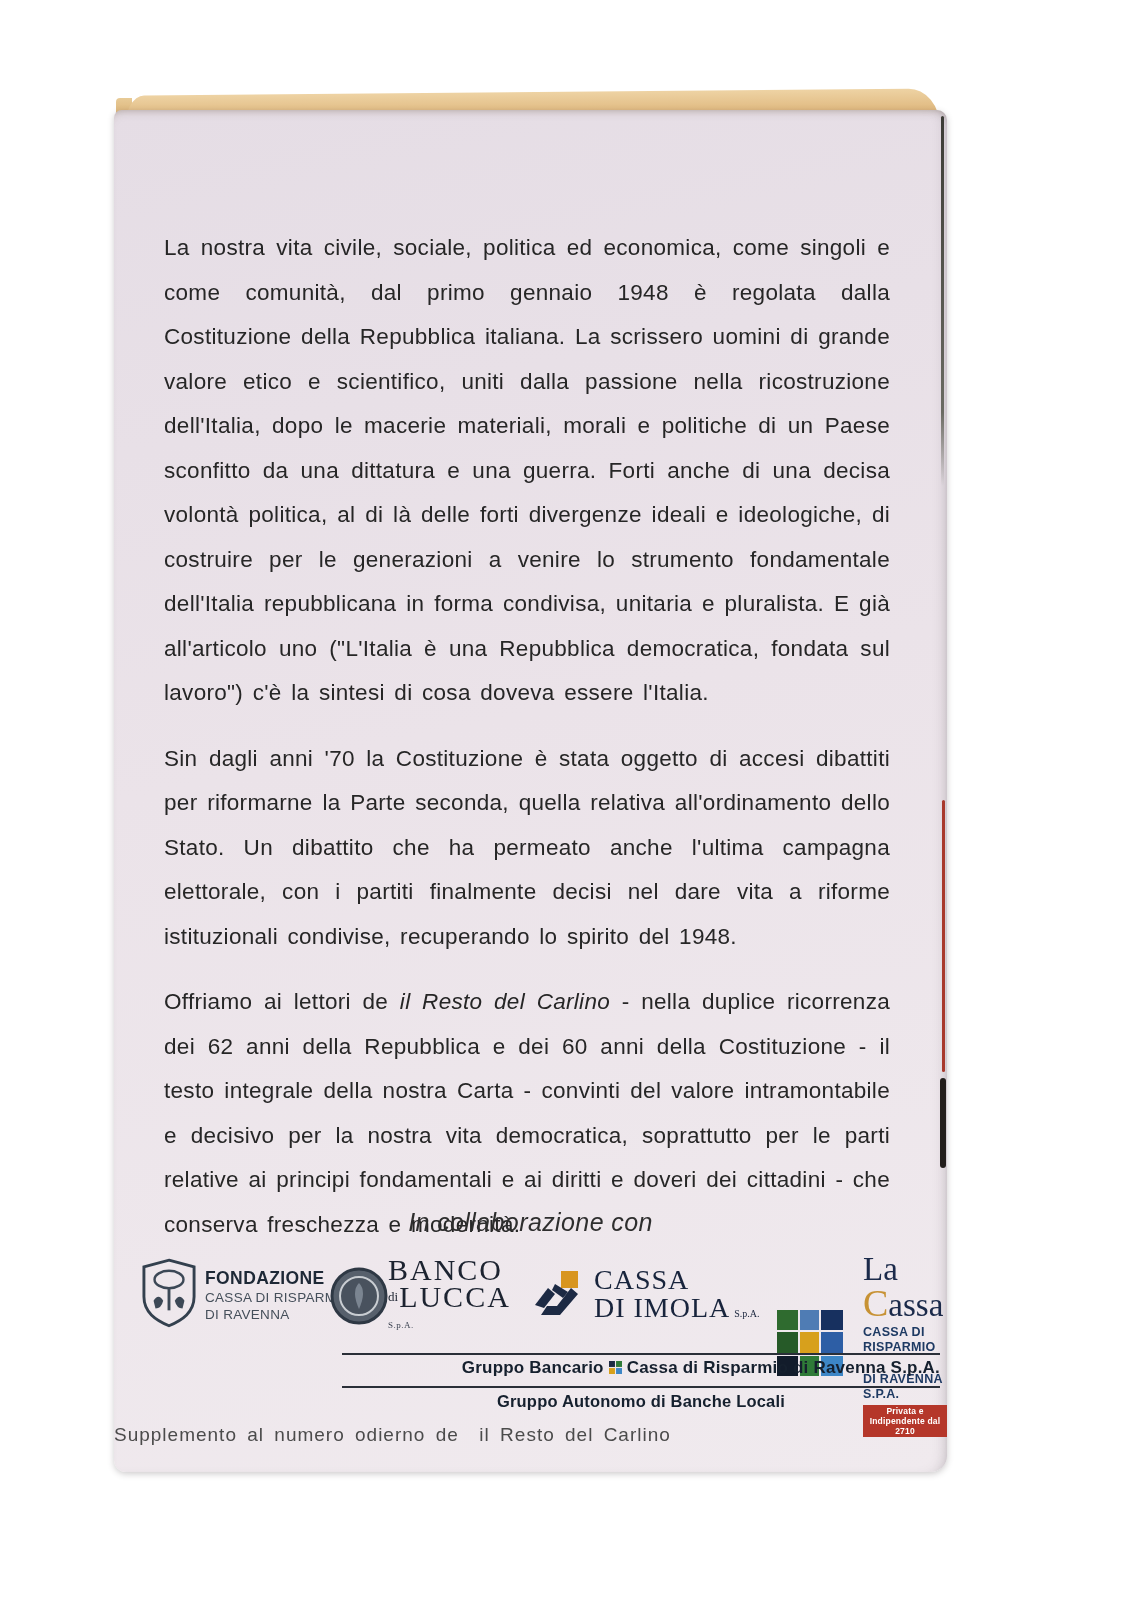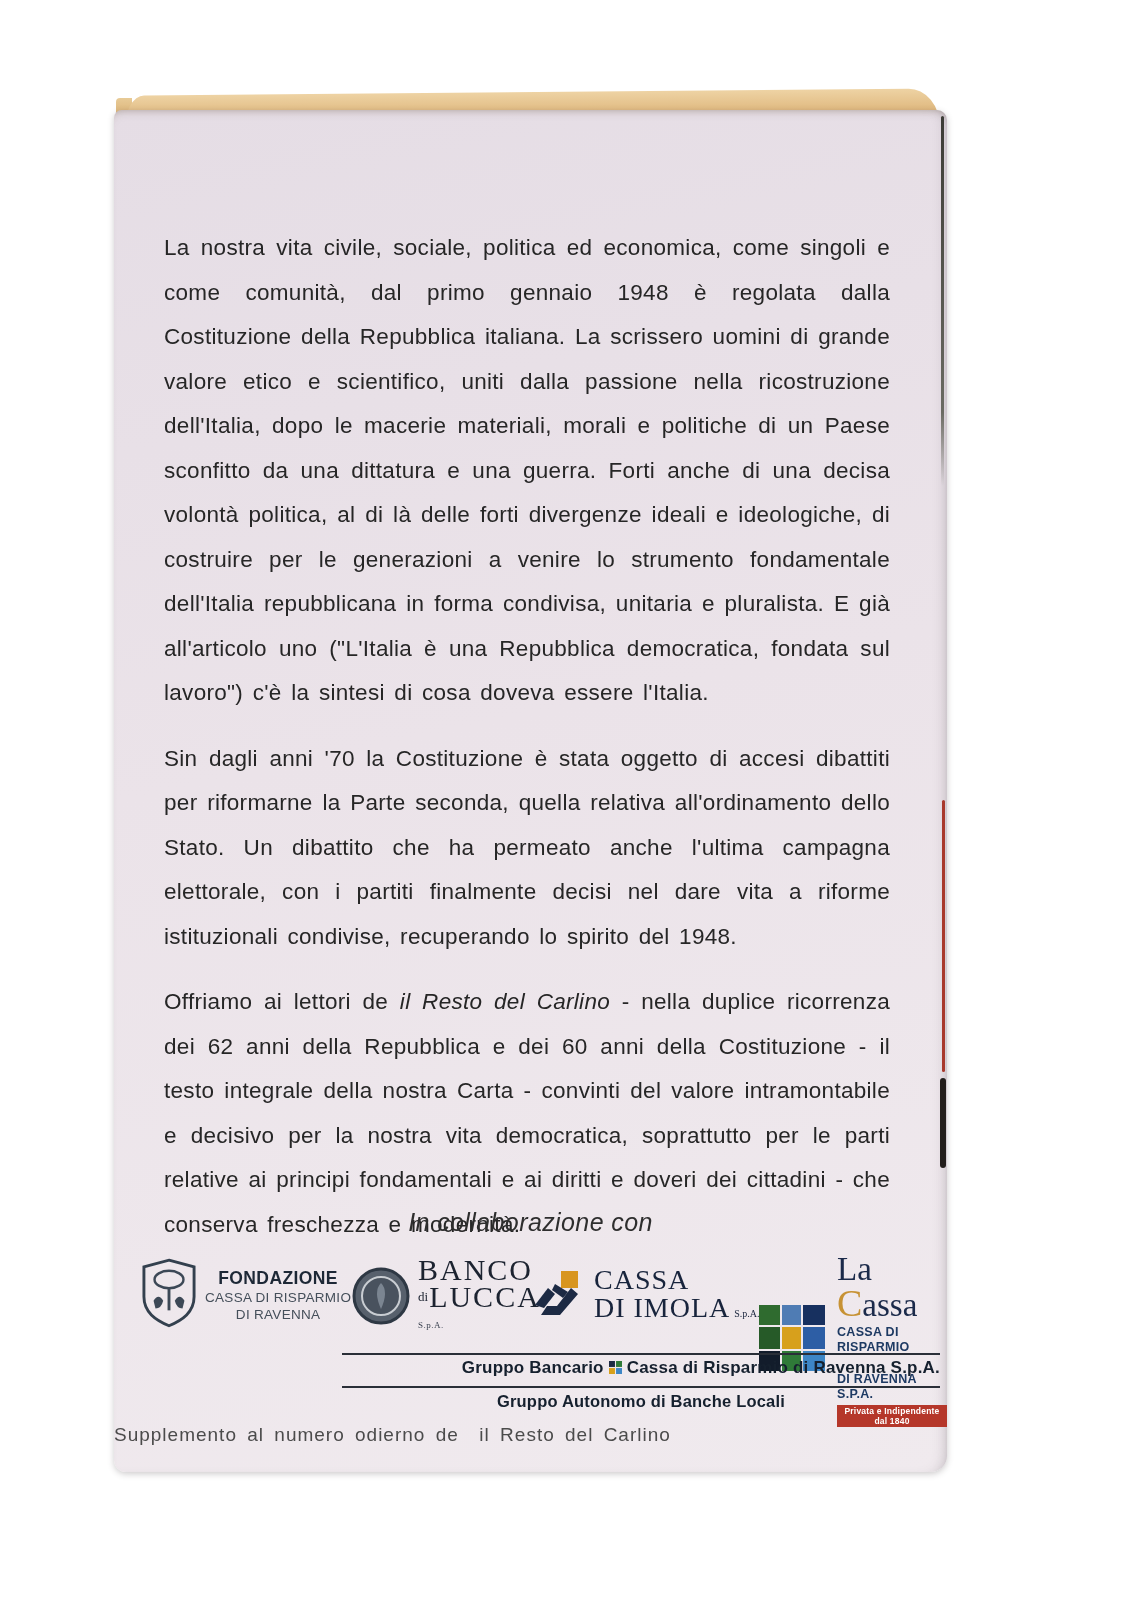--- a/index.html
+++ b/index.html
@@ -29,34 +29,34 @@
   .intro p{margin:0 0 21px 0;font-size:22.5px;line-height:44.5px;letter-spacing:.3px;
         word-spacing:3px;text-align:justify;}
   .intro p:last-child{margin-bottom:0;}
   .newspaper{font-style:italic;}
   
   .collab{position:absolute;left:0;right:0;top:1098px;text-align:center;
         font-style:italic;font-size:25px;color:#2e2e2e;letter-spacing:.4px;}
   
   .partners{position:absolute;left:0;top:1140px;width:100%;height:105px;}
   .logo{position:absolute;display:flex;align-items:center;}
-  .fondazione{left:28px;top:8px;gap:9px;text-align:center;}
+  .fondazione{left:28px;top:8px;gap:9px;}
   .fond-text .l1{font-size:17.5px;font-weight:700;color:#1d2836;letter-spacing:.4px;}
   .fond-text .l2,.fond-text .l3{font-size:13.5px;color:#454f5a;letter-spacing:.3px;line-height:17px;}
-  .lucca{left:238px;top:6px;gap:8px;}
+  .lucca{left:216px;top:6px;}
   .lucca-words{font-family:"Liberation Serif",serif;color:#1c2330;line-height:27px;}
   .lucca-words .w1{font-size:30px;letter-spacing:2px;}
   .lucca-words .w2{font-size:30px;letter-spacing:2px;}
   .lucca-words .di{font-size:13px;vertical-align:6px;letter-spacing:0;margin-right:1px;}
   .lucca-words .spa{display:block;font-size:9px;color:#3a4250;letter-spacing:.5px;margin-top:2px;}
   .imola{left:418px;top:16px;gap:6px;}
   .imola-words{font-family:"Liberation Serif",serif;color:#18243c;line-height:28px;}
   .imola-words .w1,.imola-words .w2{font-size:28px;letter-spacing:1px;}
   .imola-words .spa{font-size:10px;margin-left:4px;}
-  .lacassa{left:645px;top:2px;gap:12px;}
+  .lacassa{left:663px;top:2px;gap:20px;}
   .lc-text .brand{font-family:"Liberation Serif",serif;color:#1b2a4a;font-size:33px;line-height:34px;}
   .lc-text .brand .gold{color:#c79234;font-size:38px;}
   .lc-text .sub{font-size:12.5px;font-weight:700;color:#1e3a63;letter-spacing:.3px;line-height:15px;margin-top:3px;}
   .lc-tagline{margin-top:3px;background:#b5372a;color:#ffffff;font-size:8.5px;font-weight:700;
         text-align:center;padding:1px 3px;letter-spacing:.2px;}
   
   .rule{position:absolute;left:228px;width:598px;height:2px;background:#2a2f38;}
   .rule1{top:1243px;} .rule2{top:1276px;}
   .group-line{position:absolute;left:228px;width:598px;top:1248px;text-align:right;
         font-size:17px;font-weight:700;color:#15202e;letter-spacing:.2px;}
@@ -144,21 +144,21 @@
             <rect x="44" y="22" width="22" height="22" fill="#2d5ea5"></rect>
             <rect x="0" y="46" width="21" height="20" fill="#121c2b"></rect>
             <rect x="23" y="46" width="19" height="20" fill="#2f7a38"></rect>
             <rect x="44" y="46" width="22" height="20" fill="#3d86c6"></rect>
           </svg>
         </span>
         <span class="lc-text">
           <span class="brand" style="display:block"><span>La </span><span class="gold">C</span><span>assa</span></span>
           <span class="sub" style="display:block">CASSA DI RISPARMIO</span>
           <span class="sub" style="display:block;margin-top:17px">DI RAVENNA S.P.A.</span>
-          <span class="lc-tagline" style="display:block">Privata e Indipendente dal 1840</span>
+          <span class="lc-tagline" style="display:block">Privata e Indipendente dal 2710</span>
         </span>
       </div>
 
     </div>
 
     <div class="rule rule1"></div>
 
     <div class="group-line"><span>Gruppo Bancario</span><svg width="13" height="13" viewBox="0 0 12 12">
           <rect x="0" y="0" width="5.5" height="5.5" fill="#1d2a44"></rect>
           <rect x="6.5" y="0" width="5.5" height="5.5" fill="#2f7a38"></rect>

